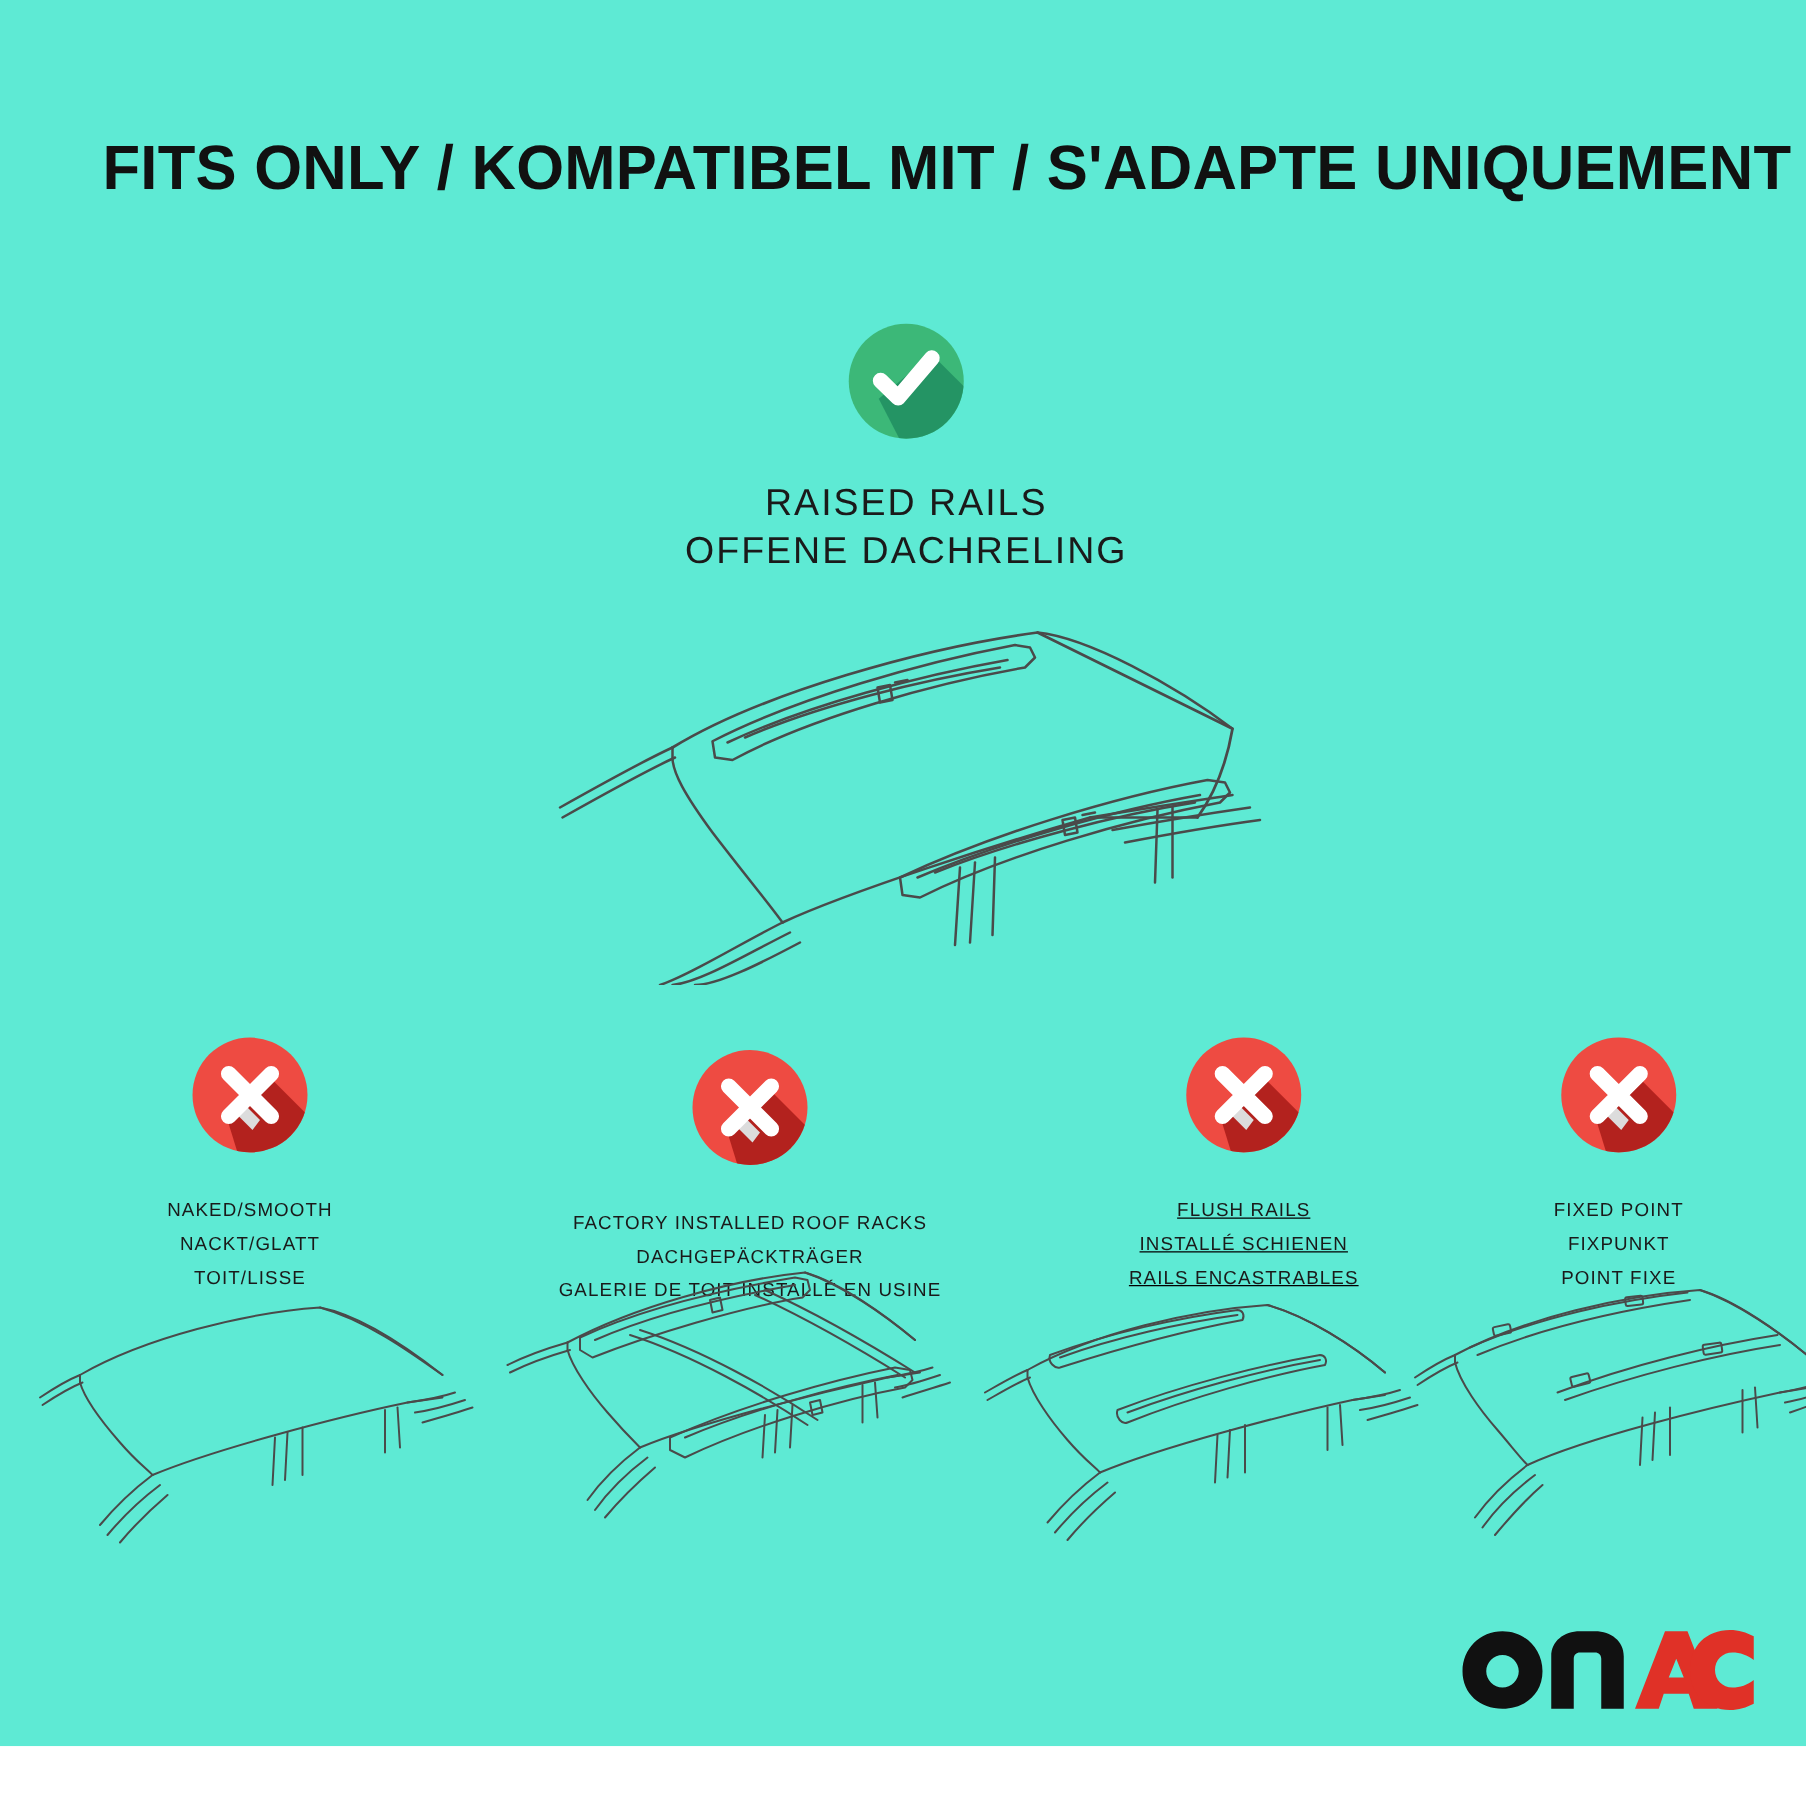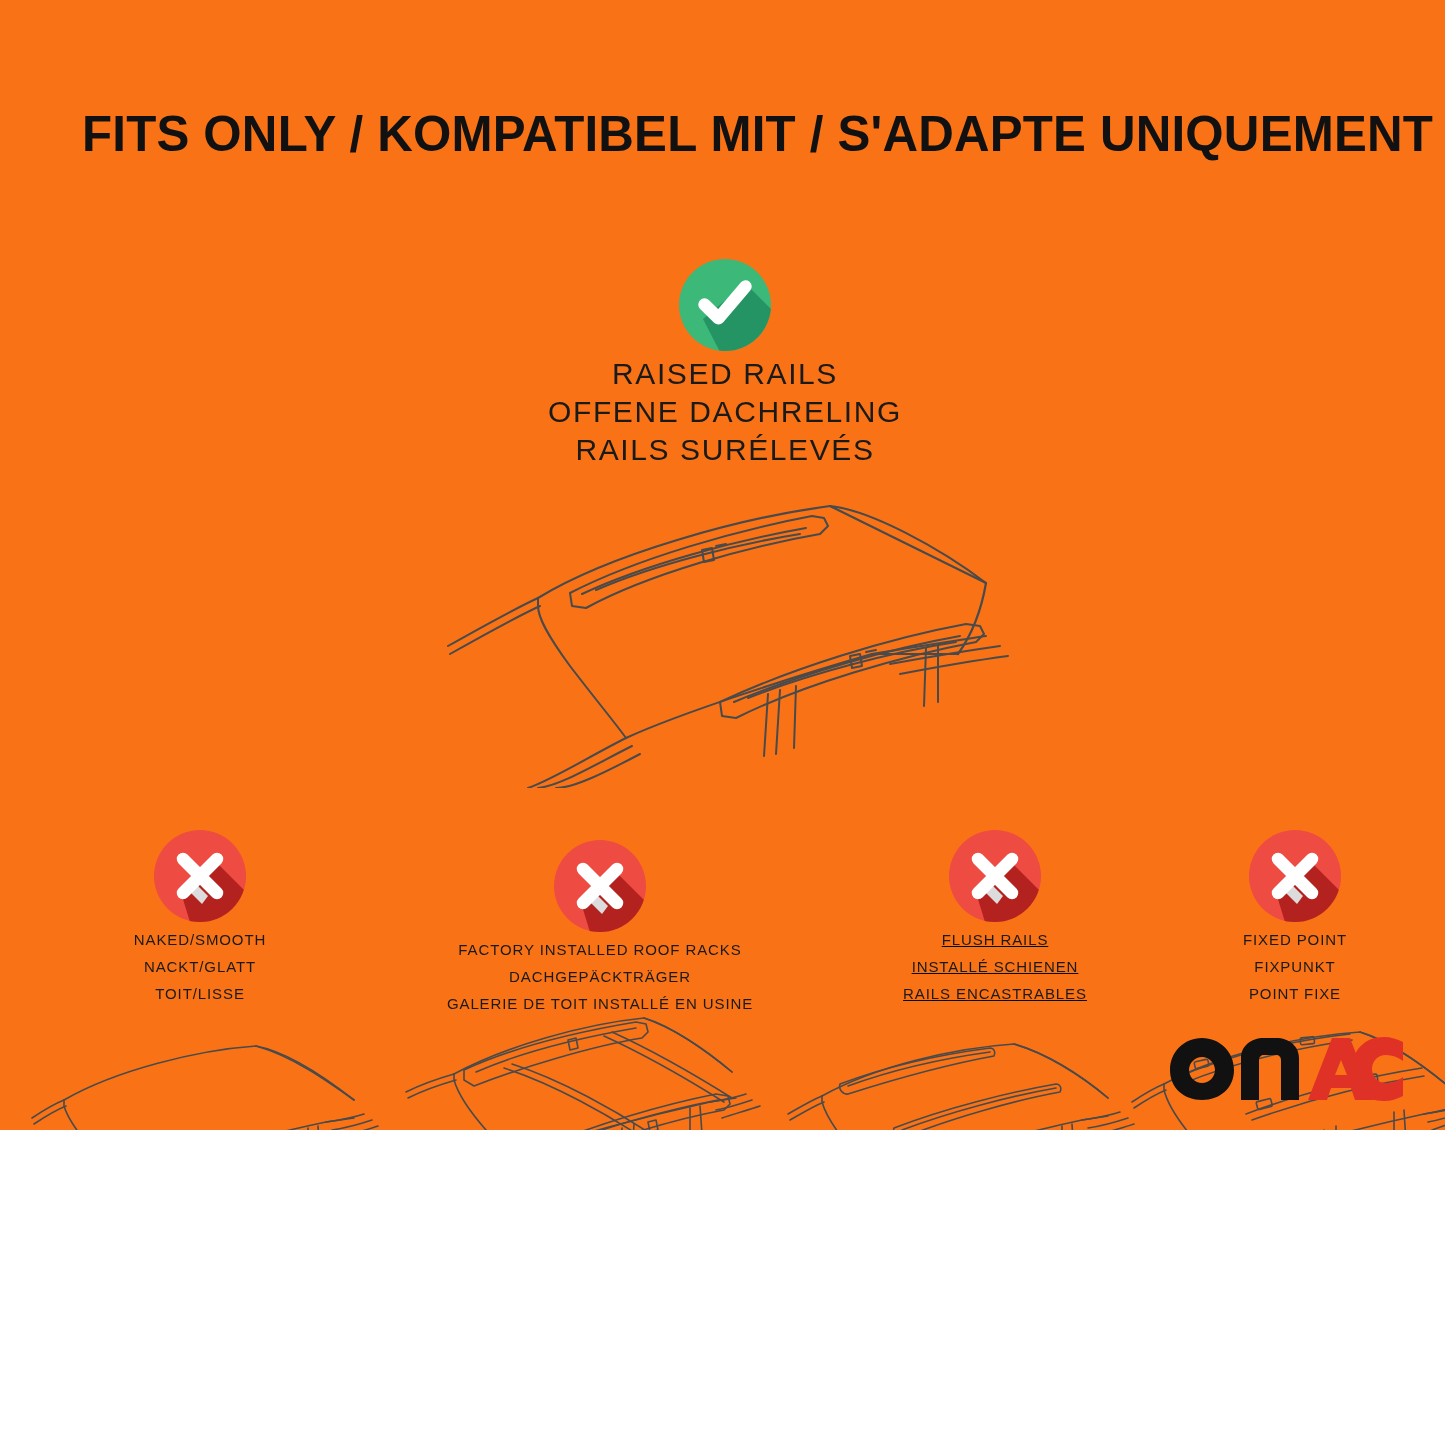--- a/index.html
+++ b/index.html
@@ -3,22 +3,22 @@
 <meta charset="utf-8">
 <style>
   html, body {
     margin: 0;
     padding: 0;
     background: #ffffff;
   }
   #page {
     position: relative;
     width: 1445px;
-    height: 1130px;
-    background: #f97316;
+    height: 1397px;
+    background: #5eead4;
     overflow: hidden;
     font-family: "Liberation Sans", sans-serif;
   }
 
   
   #title {
     position: absolute;
     left: 82px;
     top: 104px;
     width: 1290px;
@@ -37,20 +37,21 @@
   
   .option {
     position: absolute;
     text-align: center;
   }
   .option-labels {
     font-family: "Liberation Sans", sans-serif;
     font-weight: 400;
     color: #1a1a1a;
     letter-spacing: 1.1px;
+    margin-top: 29px;
   }
   .option-labels div { white-space: nowrap; }
 
   
   #opt-good { left: 365px; top: 255px; width: 720px; }
   #opt-good .option-labels { font-size: 30px; line-height: 38px; letter-spacing: 1.6px; }
   #opt-good .icon-wrap { height: 100px; }
 
   
   .opt-bad .option-labels { font-size: 15px; line-height: 27px; letter-spacing: 0.9px; }
@@ -99,21 +100,20 @@
         <circle cx="50" cy="50" r="46" fill="#3CB878"></circle>
         <g clip-path="url(#clipGood)">
           <path d="M70.5 28.5 L96 54 L96 96 L44.5 96 L28 64 Z" fill="#1E8A5F" opacity="0.78"></path>
         </g>
         <path d="M29.5 49.5 L43.5 63.2 L70.5 31.5" fill="none" stroke="#FFFFFF" stroke-width="12.5" stroke-linecap="round" stroke-linejoin="round"></path>
       </svg>
     </div>
     <div class="option-labels">
       <div>RAISED RAILS</div>
       <div>OFFENE DACHRELING</div>
-      <div>RAILS SURÉLEVÉS</div>
     </div>
   </div>
 
   <div class="illus" id="illus-good">
     <svg viewBox="0 0 610 300" fill="none" stroke="#4A4A4A" stroke-width="2" stroke-linecap="round" stroke-linejoin="round" aria-hidden="true">
 
       <path d="M118 110 C190 66 320 30 410 18 L566 95 C560 130 548 152 538 166" stroke-width="2.2"></path>
       <path d="M118 110 L118 118 C118 130 128 148 150 178 C176 212 196 236 206 250"></path>
       <path d="M206 250 C260 225 382 186 452 166 L538 166"></path>
 

